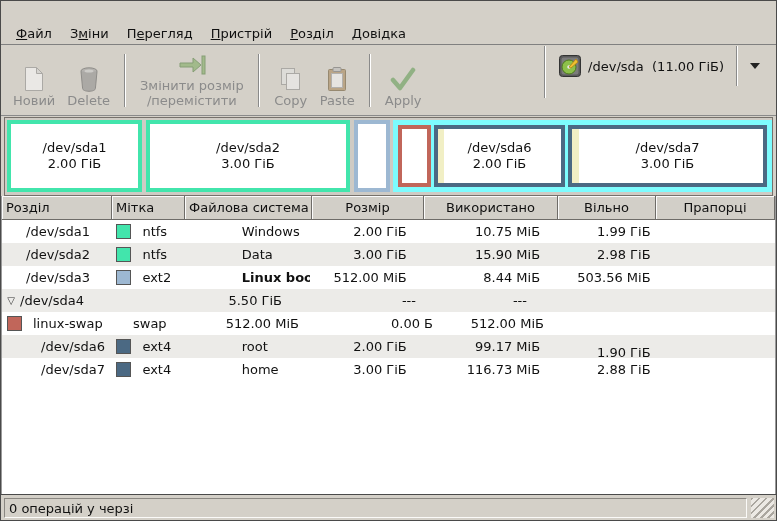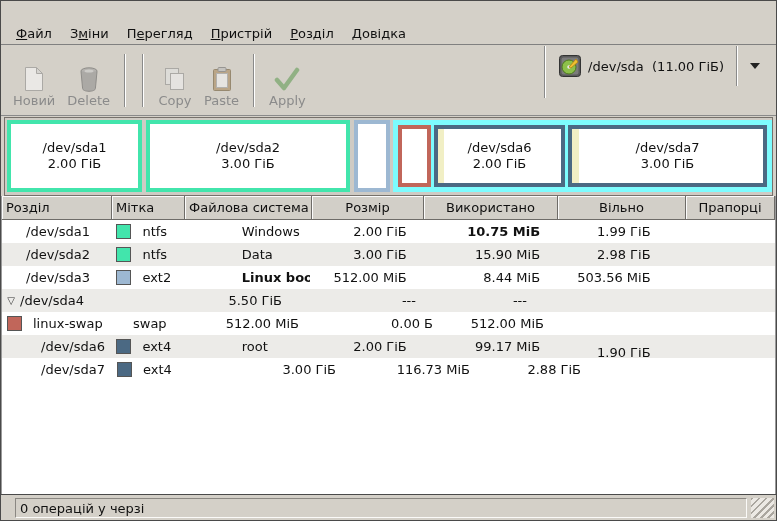--- a/index.html
+++ b/index.html
@@ -47,21 +47,21 @@
   .trow{display:flex;height:23px;align-items:center;font-size:13px;color:#111;}
   .trow:nth-child(even){background:#ECEBE8;}
   .cell{height:100%;display:flex;align-items:center;overflow:hidden;white-space:nowrap;}
   .cell.num{justify-content:flex-end;padding-right:15px;}
   .expander{font-size:10px;color:#333;width:18px;text-align:center;flex:0 0 18px;}
   .swatch{width:15px;height:15px;border:1px solid #555;margin-left:5px;flex:0 0 15px;}
   .fsname{margin-left:11px;}
 
   
   .statusbar{position:absolute;left:0;right:0;bottom:0;height:26px;background:#D4D0C8;border-top:1px solid #4a4a4a;display:flex;}
-  .statusframe{flex:1;margin:3px 2px 2px 14px;border:1px solid;border-color:#8a8782 #fbfaf8 #fbfaf8 #8a8782;display:flex;align-items:center;padding-left:4px;font-size:13px;color:#111;}
+  .statusframe{flex:1;margin:3px 2px 2px 3px;border:1px solid;border-color:#8a8782 #fbfaf8 #fbfaf8 #8a8782;display:flex;align-items:center;padding-left:4px;font-size:13px;color:#111;}
   .grip{width:23px;margin:3px 2px 2px 2px;background:repeating-linear-gradient(135deg,#aaa69f 0 2px,#ece9e4 2px 5px);}
 </style>
 </head>
 <body>
 
 <div class="window">
 
 
   <div class="menubar">
     <span class="menuitem"><span></span><span class="key">Ф</span><span>айл</span></span>
@@ -87,20 +87,29 @@
       <span class="ticon">
         <svg width="24" height="26" viewBox="0 0 24 26">
             <ellipse cx="12" cy="5" rx="8" ry="3.2" fill="#9a9a9a" stroke="#555"></ellipse>
             <path d="M4 5.5l1.6 17c0 1.6 2.9 2.8 6.4 2.8s6.4-1.2 6.4-2.8L20 5.5" fill="#8a8a8a" stroke="#555"></path>
             <ellipse cx="12" cy="5" rx="4.5" ry="1.6" fill="#c9c9c9"></ellipse>
           </svg>
       </span>
       <span class="tlabel">Delete</span>
     </div>
     <div class="tsep"></div>
+    <div class="tbtn">
+      <span class="ticon">
+        <svg width="28" height="22" viewBox="0 0 28 22">
+            <path d="M2 9h13V4l8 7-8 7v-5H2z" fill="#6fae45" stroke="#3d7a22"></path>
+            <rect x="24" y="2" width="3" height="18" fill="#6fae45" stroke="#3d7a22"></rect>
+          </svg>
+      </span>
+      <span class="tlabel"><span>Змінити розмір</span><br><span>/перемістити</span></span>
+    </div>
     <div class="tsep"></div>
     <div class="tbtn">
       <span class="ticon">
         <svg width="26" height="26" viewBox="0 0 26 26">
             <rect x="3.5" y="2.5" width="13" height="16" fill="#e6e6e6" stroke="#8a8a8a"></rect>
             <rect x="8.5" y="7.5" width="13" height="16" fill="#f4f4f4" stroke="#8a8a8a"></rect>
           </svg>
       </span>
       <span class="tlabel">Copy</span>
     </div>
@@ -178,35 +187,35 @@
       </div>
     </div>
 
   <div class="tablearea">
     <div class="thead">
       <div class="hcell hleft" style="width:110px">Розділ</div>
       <div class="hcell hleft" style="width:73px">Мітка</div>
       <div class="hcell hleft" style="width:127px">Файлова система</div>
       <div class="hcell hcent" style="width:112px">Розмір</div>
       <div class="hcell hcent" style="width:134px">Використано</div>
-      <div class="hcell hcent" style="width:128px">Вільно</div>
+      <div class="hcell hcent" style="width:98px">Вільно</div>
       <div class="hcell hcent" style="flex:1">Прапорці</div>
     </div>
     <div id="tbody">
         <div class="trow">
           <div class="cell" style="width: 110px;">
             <span style="padding-left: 24px;">/dev/sda1</span>
           </div>
           <div class="cell" style="width: 127px;">
             <span class="swatch" style="background: rgb(66, 229, 172);"></span>
             <span class="fsname">ntfs</span>
           </div>
           <div class="cell" style="padding-left: 4px; width: 73px;">Windows</div>
           <div class="cell num" style="width: 112px;">2.00 ГіБ</div>
-          <div class="cell num" style="width: 134px; font-weight: bold;">10.75 МіБ</div>
+          <div class="cell num" style="width: 134px;">10.75 МіБ</div>
           <div class="cell num" style="width: 111px;">1.99 ГіБ</div>
           <div class="cell" style="padding-left: 4px; width: 110px;"></div>
         </div>
         <div class="trow">
           <div class="cell" style="width: 110px;">
             <span style="padding-left: 24px;">/dev/sda2</span>
           </div>
           <div class="cell" style="width: 127px;">
             <span class="swatch" style="background: rgb(66, 229, 172);"></span>
             <span class="fsname">ntfs</span>
@@ -268,20 +277,21 @@
           <div class="cell" style="padding-left: 4px; width: 110px;"></div>
         </div>
         <div class="trow">
           <div class="cell" style="width: 110px;">
             <span style="padding-left: 39px;">/dev/sda7</span>
           </div>
           <div class="cell" style="width: 127px;">
             <span class="swatch" style="background: rgb(75, 105, 131);"></span>
             <span class="fsname">ext4</span>
           </div>
+          <div class="cell" style="padding-left: 4px; width: 73px;">home</div>
           <div class="cell num" style="width: 112px;">3.00 ГіБ</div>
           <div class="cell num" style="width: 134px;">116.73 МіБ</div>
           <div class="cell num" style="width: 111px;">2.88 ГіБ</div>
           <div class="cell" style="padding-left: 4px; width: 110px;"></div>
         </div>
       </div>
   </div>
 
   <div class="statusbar">
     <div class="statusframe">0 операцій у черзі</div>

